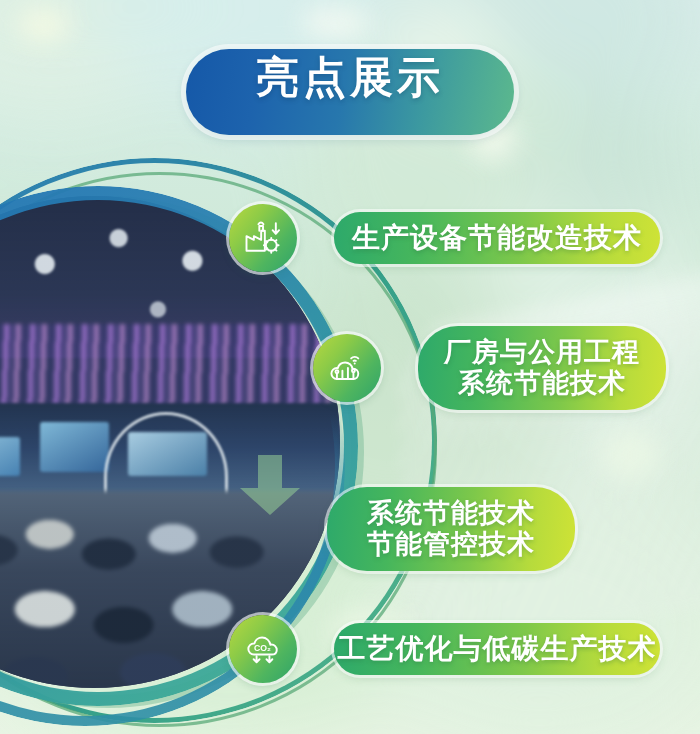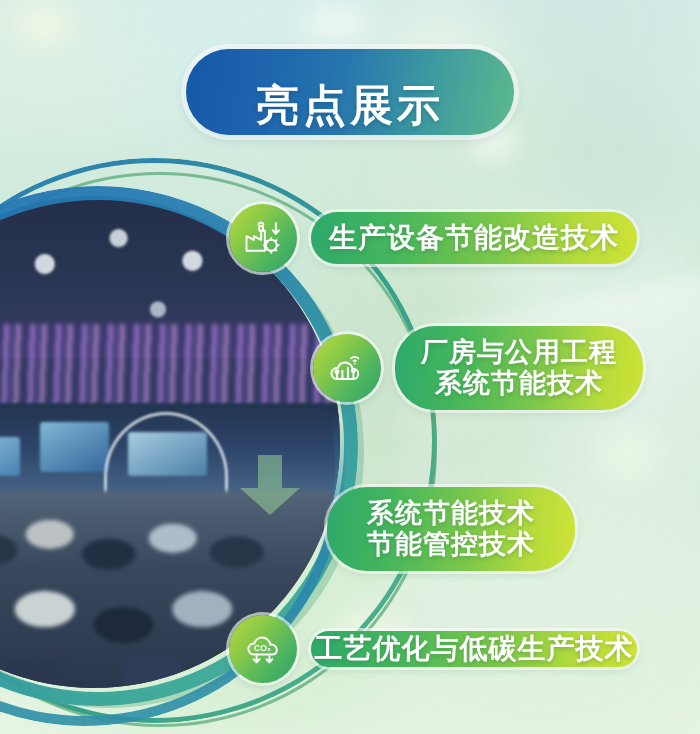--- a/index.html
+++ b/index.html
@@ -174,30 +174,30 @@
     transform:rotate(90deg);
     filter:blur(.4px);
   }
 
   
   .title-pill{
     position:absolute;left:186px;top:49px;width:328px;height:86px;
     border-radius:43px;
     background:linear-gradient(100deg,#1558a8 0%, #1d63ad 22%, #2777ad 48%, #3c99a0 72%, #5cb98d 100%);
     box-shadow:0 0 0 5px rgba(255,255,255,.55), 0 3px 12px rgba(20,70,110,.22);
-    display:flex;align-items:flex-end;justify-content:center;
+    display:flex;align-items:flex-start;justify-content:center;
   }
   .title-text{
     color:#ffffff;font-size:43px;font-weight:bold;letter-spacing:4px;
     text-shadow:0 2px 5px rgba(10,50,90,.3);
     font-family:"Liberation Sans","DejaVu Sans",sans-serif;
   }
 
   
-  .item{position:absolute;display:flex;align-items:center;}
+  .item{position:absolute;display:flex;align-items:center;gap:23px;}
   .badge{
     width:68px;height:68px;border-radius:50%;flex:0 0 auto;
     background:linear-gradient(130deg,#b9d840 0%, #8dcb47 32%, #4fb55f 68%, #2da36a 100%);
     box-shadow:0 0 0 3px rgba(255,255,255,.62), 0 3px 9px rgba(40,110,70,.25);
     display:flex;align-items:center;justify-content:center;
     position:relative;z-index:3;
   }
   .badge svg{width:44px;height:44px;display:block;}
   .pill{
     margin-left:14px;border-radius:40px;
@@ -215,21 +215,21 @@
   .row1{left:229px;top:204px;}
   .row1 .pill{width:326px;height:52px;}
   .row1 .pill-text{font-size:28px;letter-spacing:1px;}
   .row2{left:313px;top:326px;justify-content:center;}
   .row2 .pill{width:248px;height:84px;}
   .row2 .pill-text{font-size:27px;letter-spacing:1px;}
   .row3{left:313px;top:487px;}
   .row3 .pill{width:248px;height:84px;}
   .row3 .pill-text{font-size:27px;letter-spacing:1px;}
   .row4{left:229px;top:615px;justify-content:center;}
-  .row4 .pill{width:326px;height:36px;}
+  .row4 .pill{width:326px;height:52px;}
   .row4 .pill-text{font-size:28px;letter-spacing:1px;}
 </style>
 </head>
 <body>
 
 <div id="stage">
 
   <div class="bg-base"></div>
   <div class="bg-blobs">
     <div class="blob b1"></div>

